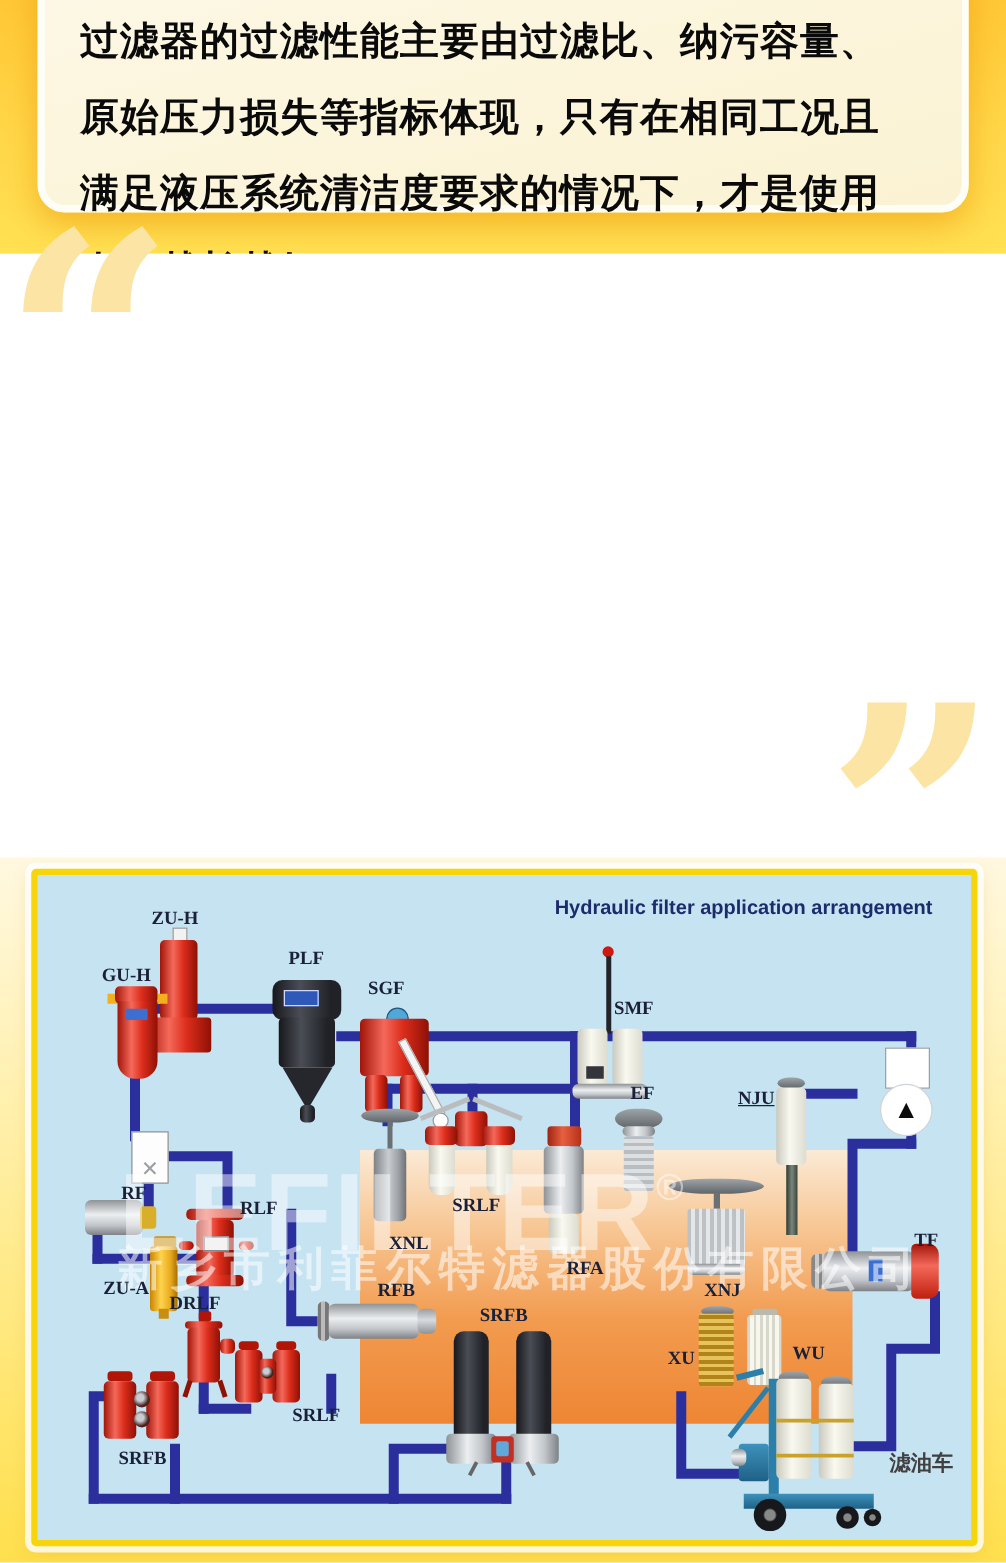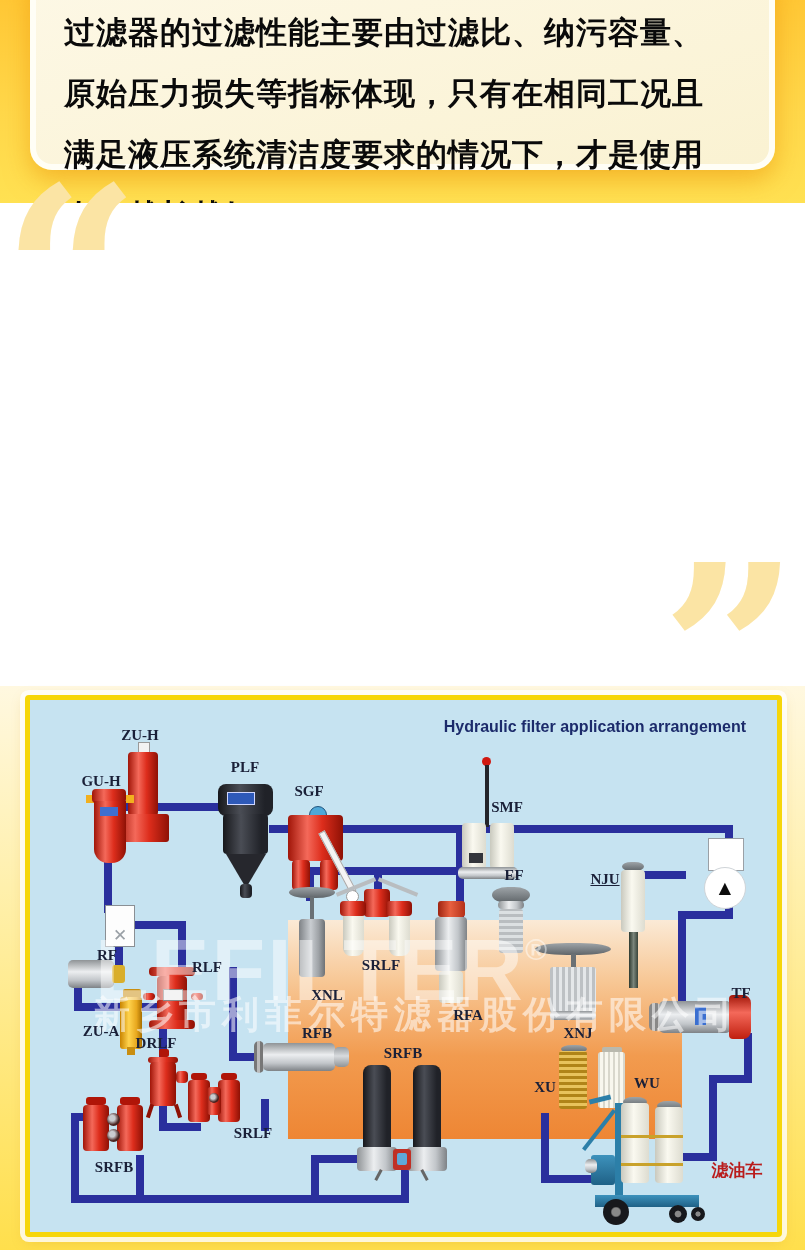--- a/index.html
+++ b/index.html
@@ -44,21 +44,21 @@
   .title-en{font-size:16px;font-weight:700;line-height:1.3;}
 
   .wm{position:absolute;z-index:5;pointer-events:none;font-weight:700;white-space:nowrap;}
   .wm-latin{left:58px;top:212px;font-size:88px;color:rgba(255,255,255,.48);letter-spacing:2px;
             font-family:"Liberation Sans",sans-serif;}
   .wm-reg{font-size:30px;vertical-align:40px;}
   .wm-zh{left:56px;top:283px;font-size:37px;color:rgba(255,255,255,.55);letter-spacing:6px;}
 
   .lbl{position:absolute;z-index:6;transform:translateX(-50%);white-space:nowrap;
        font-family:"Liberation Serif",serif;font-weight:700;font-size:15px;color:#1A2038;}
-  .lbl.zh{font-family:"Liberation Sans",sans-serif;font-size:17px;color:#b91c1c;}
+  .lbl.zh{font-family:"Liberation Sans",sans-serif;font-size:17px;color:#404040;}
 
   .c{position:absolute;z-index:3;}
   .cyl-red{background:linear-gradient(90deg,#A01508,#F4695A 35%,#DD2D1C 62%,#8E1105);border-radius:4px;}
   .cyl-silver{background:linear-gradient(90deg,#8F9396,#ECEEF0 42%,#C2C6CA 72%,#7E8286);border-radius:4px;}
   .cyl-silver-h{background:linear-gradient(180deg,#8F9396,#ECEEF0 42%,#C2C6CA 72%,#7E8286);border-radius:5px;}
   .cyl-gold{background:linear-gradient(90deg,#96700F,#EBC75F 40%,#C89A2E 75%,#8A6410);border-radius:3px;}
   .cyl-dark{background:linear-gradient(90deg,#17181C,#4A4D55 40%,#202228 85%);border-radius:4px;}
   .cyl-cream{background:linear-gradient(90deg,#C9C9BE,#FAF9F0 45%,#DDDCD0);border-radius:4px;}
   .mesh{background:repeating-linear-gradient(0deg,#B9BDC0 0 3px,#DCE0E2 3px 6px);border-radius:3px;}
   .mesh-v{background:repeating-linear-gradient(90deg,#BDC1C4 0 3px,#E4E7E9 3px 6px);border-radius:3px;}

